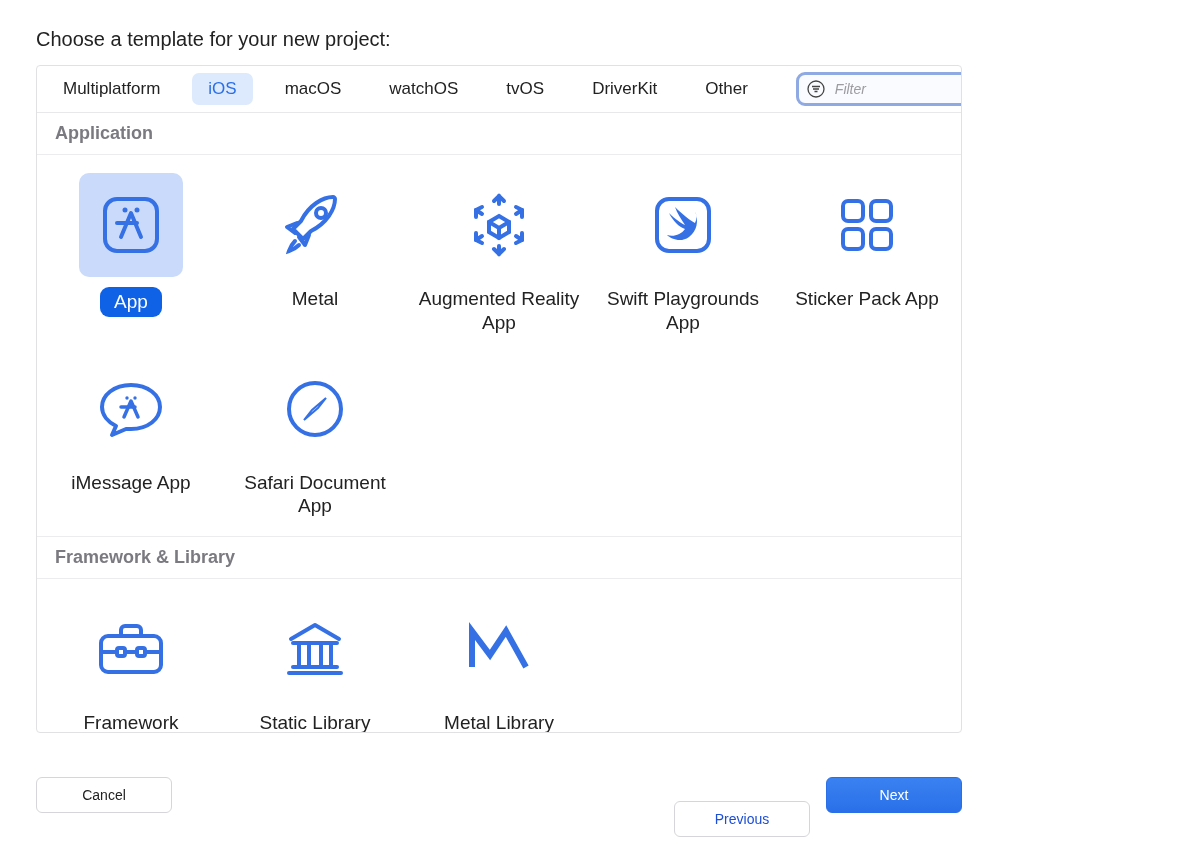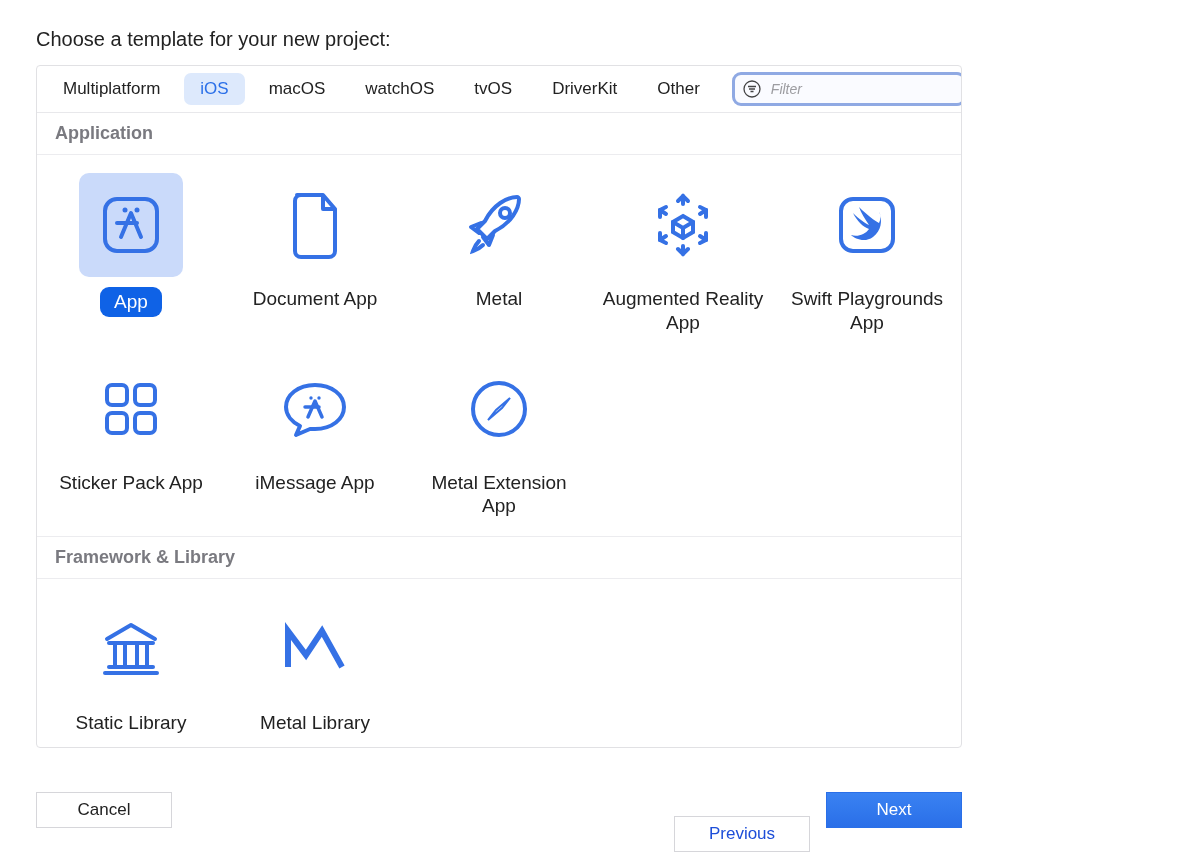--- a/index.html
+++ b/index.html
@@ -5,41 +5,41 @@
   * { box-sizing: border-box; }
   html, body {
     margin: 0; padding: 0;
     width: 1200px; height: 855px;
     font-family: -apple-system, "Helvetica Neue", Helvetica, Arial, sans-serif;
     background: #fff;
     color: #222;
   }
   .sheet {
     width: 998px; height: 855px;
-    padding: 20px 36px 3px 36px;
+    padding: 20px 36px 18px 36px;
     display: flex; flex-direction: column;
   }
   .title {
     font-size: 20px; font-weight: 400; color: #222;
     margin: 8px 0 14px 0;
   }
   .panel {
     flex: 1;
     border: 1px solid #e1e1e4;
     border-radius: 4px;
     display: flex; flex-direction: column;
     overflow: hidden;
     background: #fff;
   }
   
   .tabbar {
     display: flex; align-items: center;
     padding: 6px 10px;
     border-bottom: 1px solid #e8e8eb;
-    gap: 8px;
+    gap: 16px;
   }
   .tab {
     padding: 6px 16px;
     font-size: 17px;
     color: #222;
     border-radius: 7px;
     cursor: default;
   }
   .tab.selected {
     background: #dde9fc;
@@ -120,22 +120,22 @@
   
   .footer {
     display: flex; align-items: center;
     padding-top: 20px;
     gap: 16px;
   }
   .btn {
     height: 36px;
     min-width: 136px;
     padding: 0 22px;
-    border-radius: 0;
-    font-size: 17px;
+    border-radius: 6px;
+    font-size: 14px;
     display:flex; align-items:center; justify-content:center;
     border: 1px solid #d6d6da;
     background: #fff;
     color: #222;
     cursor: default;
   }
   .btn.disabled { color: #1d4ed8; margin-top: 48px; }
   .btn.primary {
     background: linear-gradient(#3a82f2, #2a6fe8);
     border-color: #2a6fe8;
@@ -183,29 +183,20 @@
             <rect x="6" y="6" width="52" height="52" rx="12" stroke="#3571e5" stroke-width="4"></rect>
             <path d="M22 44 L32 20 L42 44" stroke="#3571e5" stroke-width="4" stroke-linecap="round" stroke-linejoin="round"></path>
             <line x1="18" y1="30" x2="38" y2="30" stroke="#3571e5" stroke-width="4" stroke-linecap="round"></line>
             <circle cx="26" cy="17" r="2.5" fill="#3571e5"></circle>
             <circle cx="38" cy="17" r="2.5" fill="#3571e5"></circle>
           </svg>
         </div>
         <span class="label">App</span>
       </div>
 
-      <div class="cell">
-        <div class="iconbox">
-          <svg width="56" height="68" viewBox="0 0 56 68" fill="none">
-            <path d="M10 4 H36 L48 18 V60 a6 6 0 0 1 -6 6 H14 a6 6 0 0 1 -6 -6 V10 a6 6 0 0 1 6 -6 Z" stroke="#3571e5" stroke-width="4" stroke-linejoin="round"></path>
-            <path d="M36 4 V18 H48" stroke="#3571e5" stroke-width="4" stroke-linejoin="round"></path>
-          </svg>
-        </div>
-        <span class="label">Document App</span>
-      </div>
 
       <div class="cell">
         <div class="iconbox">
           <svg width="68" height="68" viewBox="0 0 68 68" fill="none">
             <path d="M52 6 C42 6 28 14 20 30 L12 38 L22 48 L30 40 C46 32 54 18 54 8 C54 7 53 6 52 6 Z" stroke="#3571e5" stroke-width="4" stroke-linejoin="round"></path>
             <circle cx="40" cy="22" r="5" stroke="#3571e5" stroke-width="4"></circle>
             <path d="M16 32 L6 36 L14 42" stroke="#3571e5" stroke-width="4" stroke-linejoin="round" stroke-linecap="round"></path>
             <path d="M28 44 L24 54 L18 46" stroke="#3571e5" stroke-width="4" stroke-linejoin="round" stroke-linecap="round"></path>
             <path d="M14 50 C10 54 8 60 8 60 C8 60 14 58 18 54" stroke="#3571e5" stroke-width="4" stroke-linecap="round"></path>
           </svg>
@@ -276,28 +267,40 @@
       </div>
 
       <div class="cell">
         <div class="iconbox">
           <svg width="62" height="62" viewBox="0 0 62 62" fill="none">
             <circle cx="31" cy="31" r="26" stroke="#3571e5" stroke-width="4"></circle>
             <path d="M42 20 L34 30 L28 32 L20 42 L28 32 L34 30 Z" fill="#3571e5"></path>
             <path d="M42 20 L28 32 L20 42 L34 30 Z" stroke="#3571e5" stroke-width="2"></path>
           </svg>
         </div>
-        <span class="label">Metal Extension App</span>
+        <span class="label">Safari Document App</span>
       </div>
 
     </div>
 
     <div class="section-header">Framework &amp; Library</div>
     <div class="grid" style="border-bottom:none;">
 
+      <div class="cell">
+        <div class="iconbox">
+          <svg width="72" height="58" viewBox="0 0 72 58" fill="none" stroke="#3571e5" stroke-width="4" stroke-linejoin="round">
+            <rect x="6" y="16" width="60" height="36" rx="7"></rect>
+            <path d="M26 16 V10 a4 4 0 0 1 4-4 h12 a4 4 0 0 1 4 4 V16"></path>
+            <line x1="6" y1="32" x2="66" y2="32"></line>
+            <rect x="22" y="28" width="8" height="8" rx="2" fill="#fff"></rect>
+            <rect x="42" y="28" width="8" height="8" rx="2" fill="#fff"></rect>
+          </svg>
+        </div>
+        <span class="label">Framework</span>
+      </div>
 
       <div class="cell">
         <div class="iconbox">
           <svg width="64" height="64" viewBox="0 0 64 64" fill="none" stroke="#3571e5" stroke-width="4" stroke-linejoin="round" stroke-linecap="round">
             <path d="M8 22 L32 8 L56 22"></path>
             <line x1="10" y1="26" x2="54" y2="26"></line>
             <line x1="16" y1="26" x2="16" y2="48"></line>
             <line x1="26" y1="26" x2="26" y2="48"></line>
             <line x1="38" y1="26" x2="38" y2="48"></line>
             <line x1="48" y1="26" x2="48" y2="48"></line>

